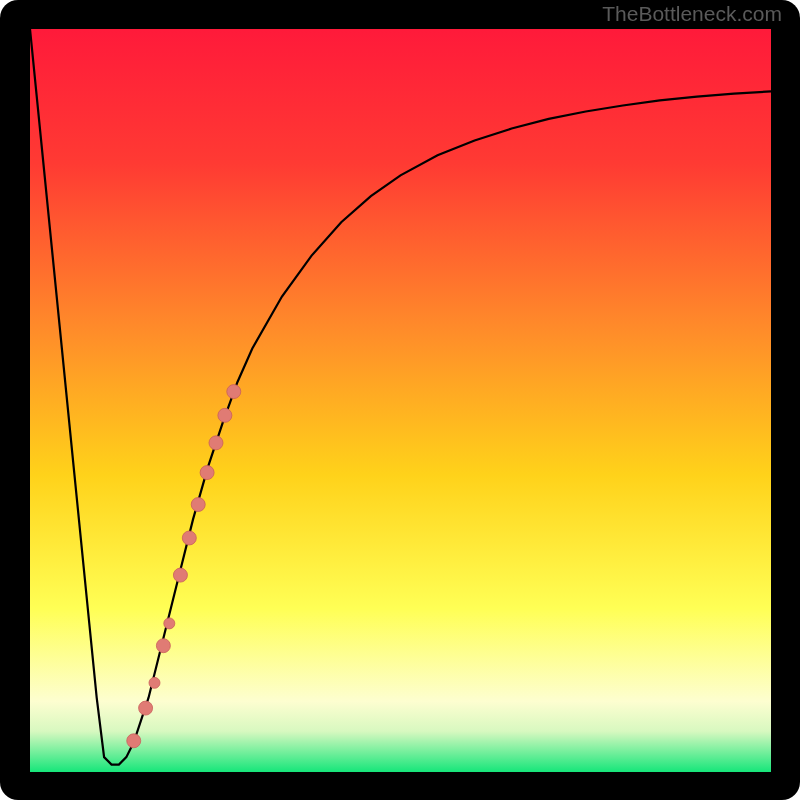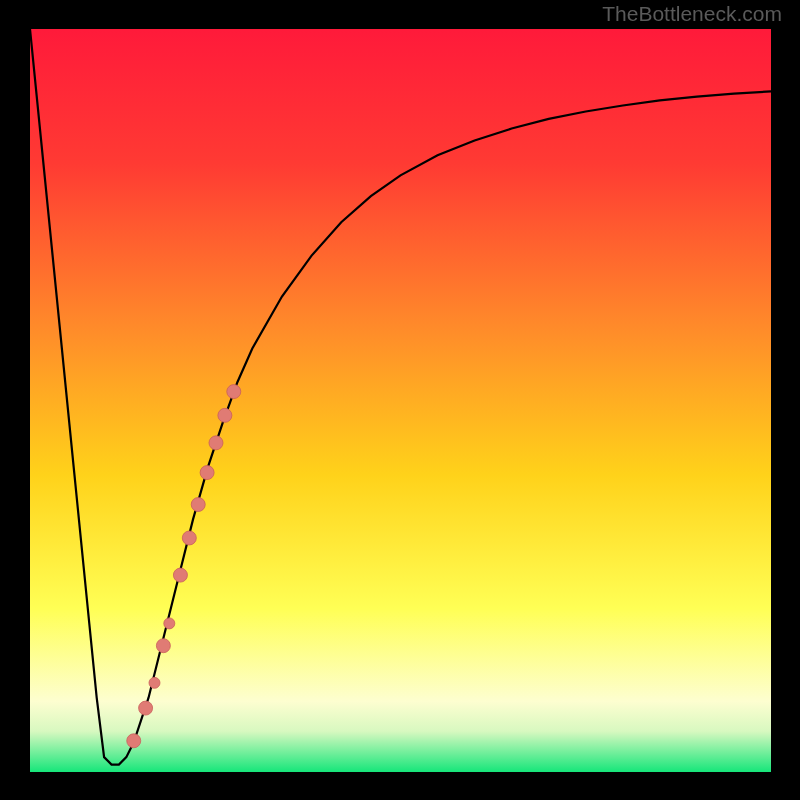--- a/index.html
+++ b/index.html
@@ -8,20 +8,21 @@
     width: 800px;
     height: 800px;
     overflow: hidden;
     font-family: Arial, Helvetica, sans-serif;
   }
   .frame {
     width: 800px;
     height: 800px;
     background: #000;
     position: relative;
+    border-radius: 18px;
   }
   .attribution {
     position: absolute;
     top: 2px;
     right: 18px;
     color: #5a5a5a;
     font-size: 21px;
     font-weight: 400;
     letter-spacing: 0px;
     z-index: 5;

